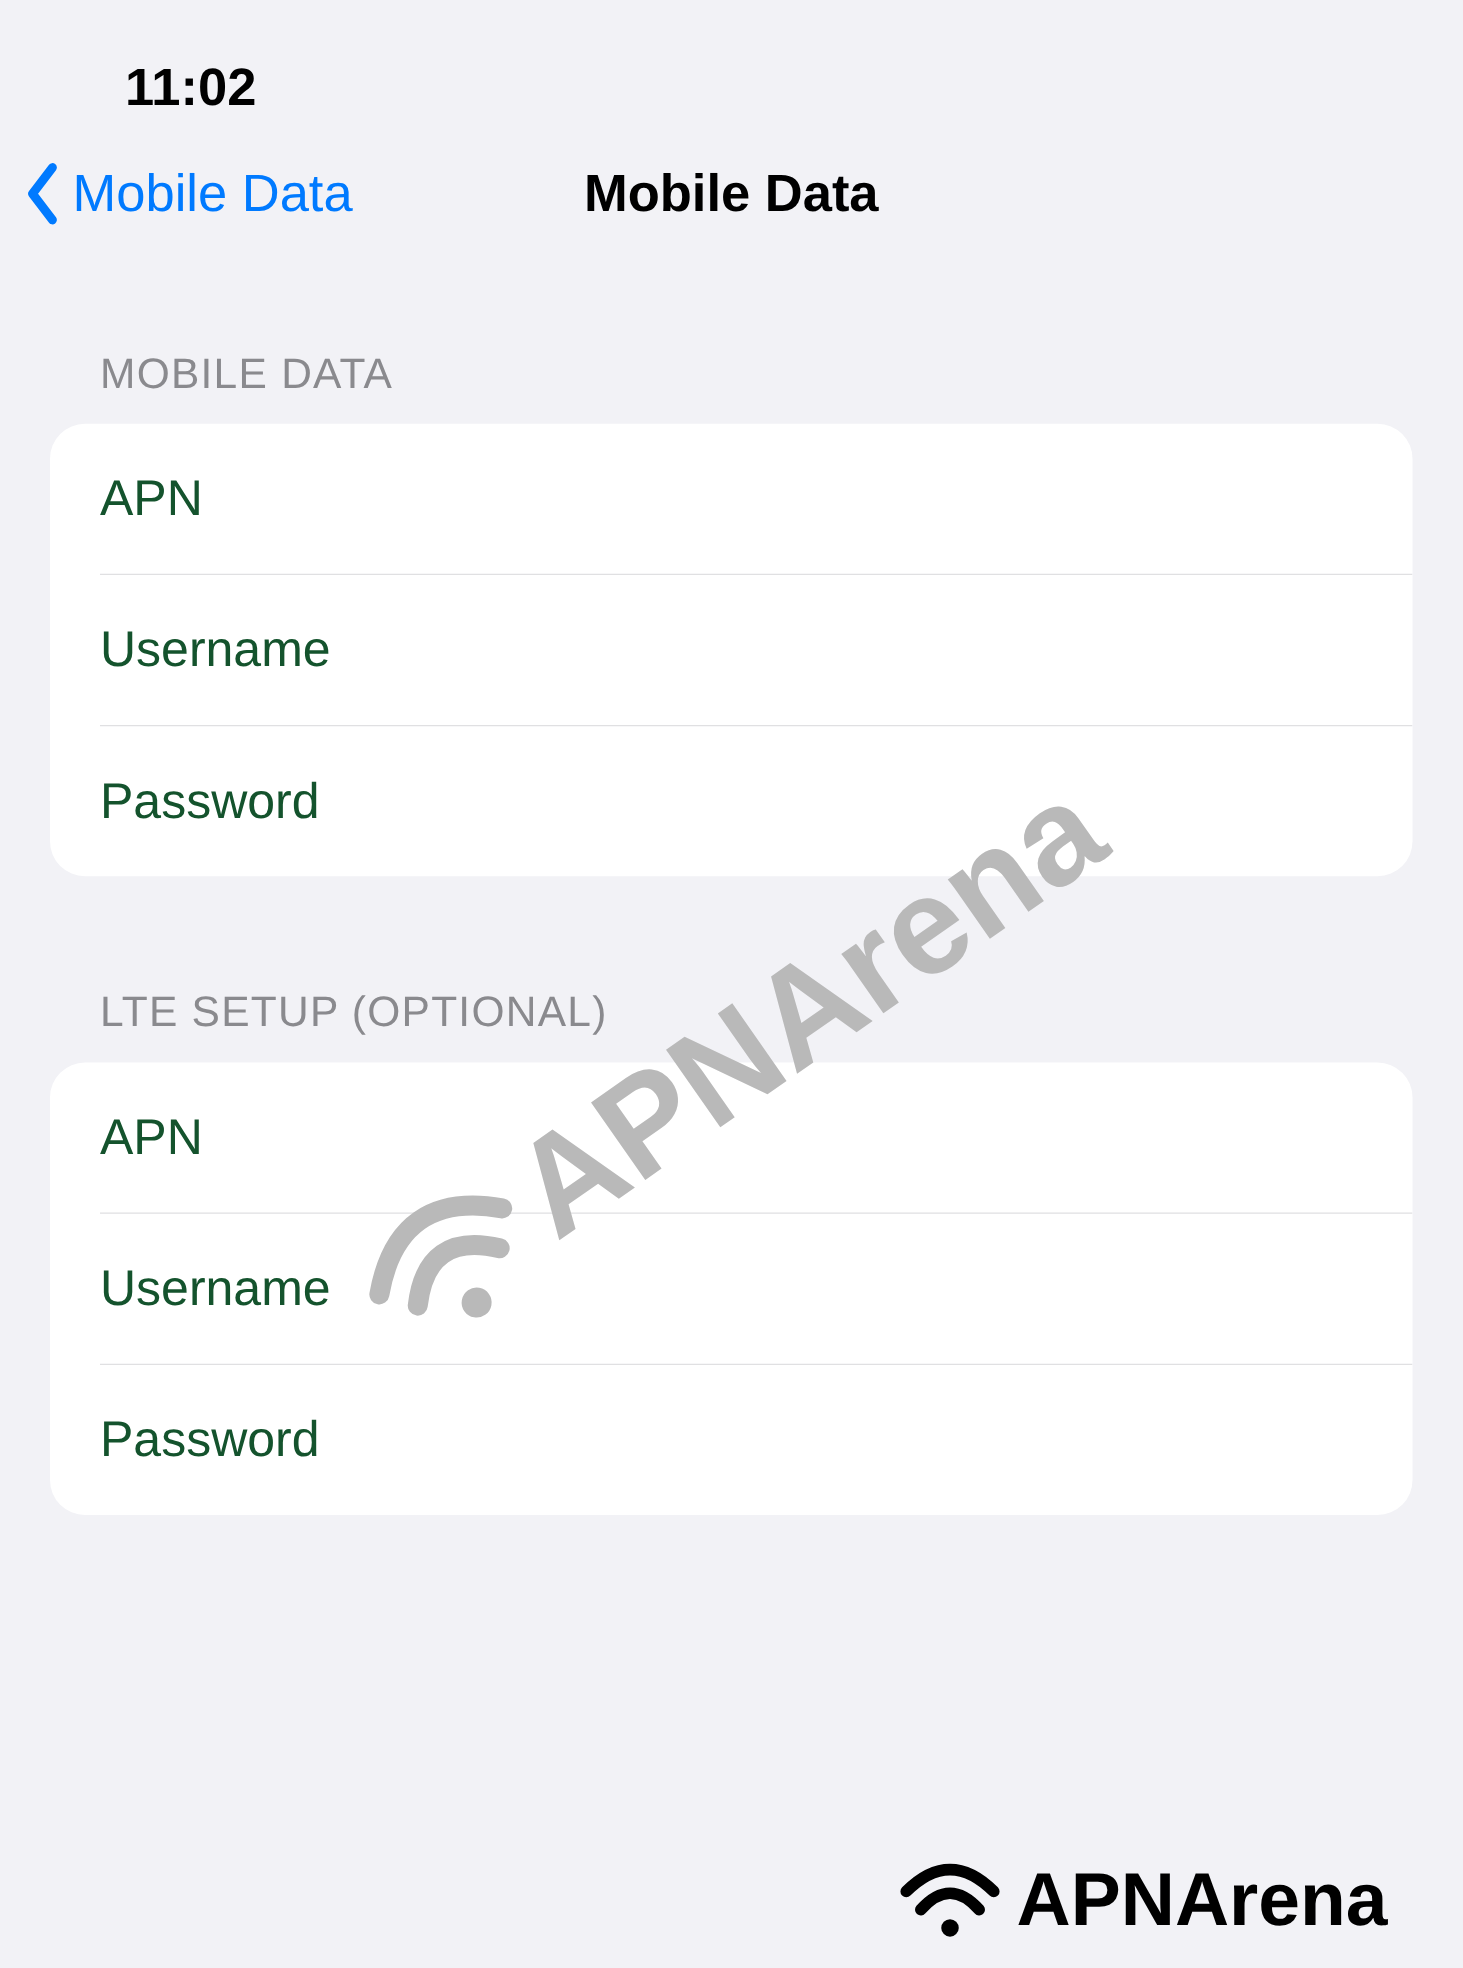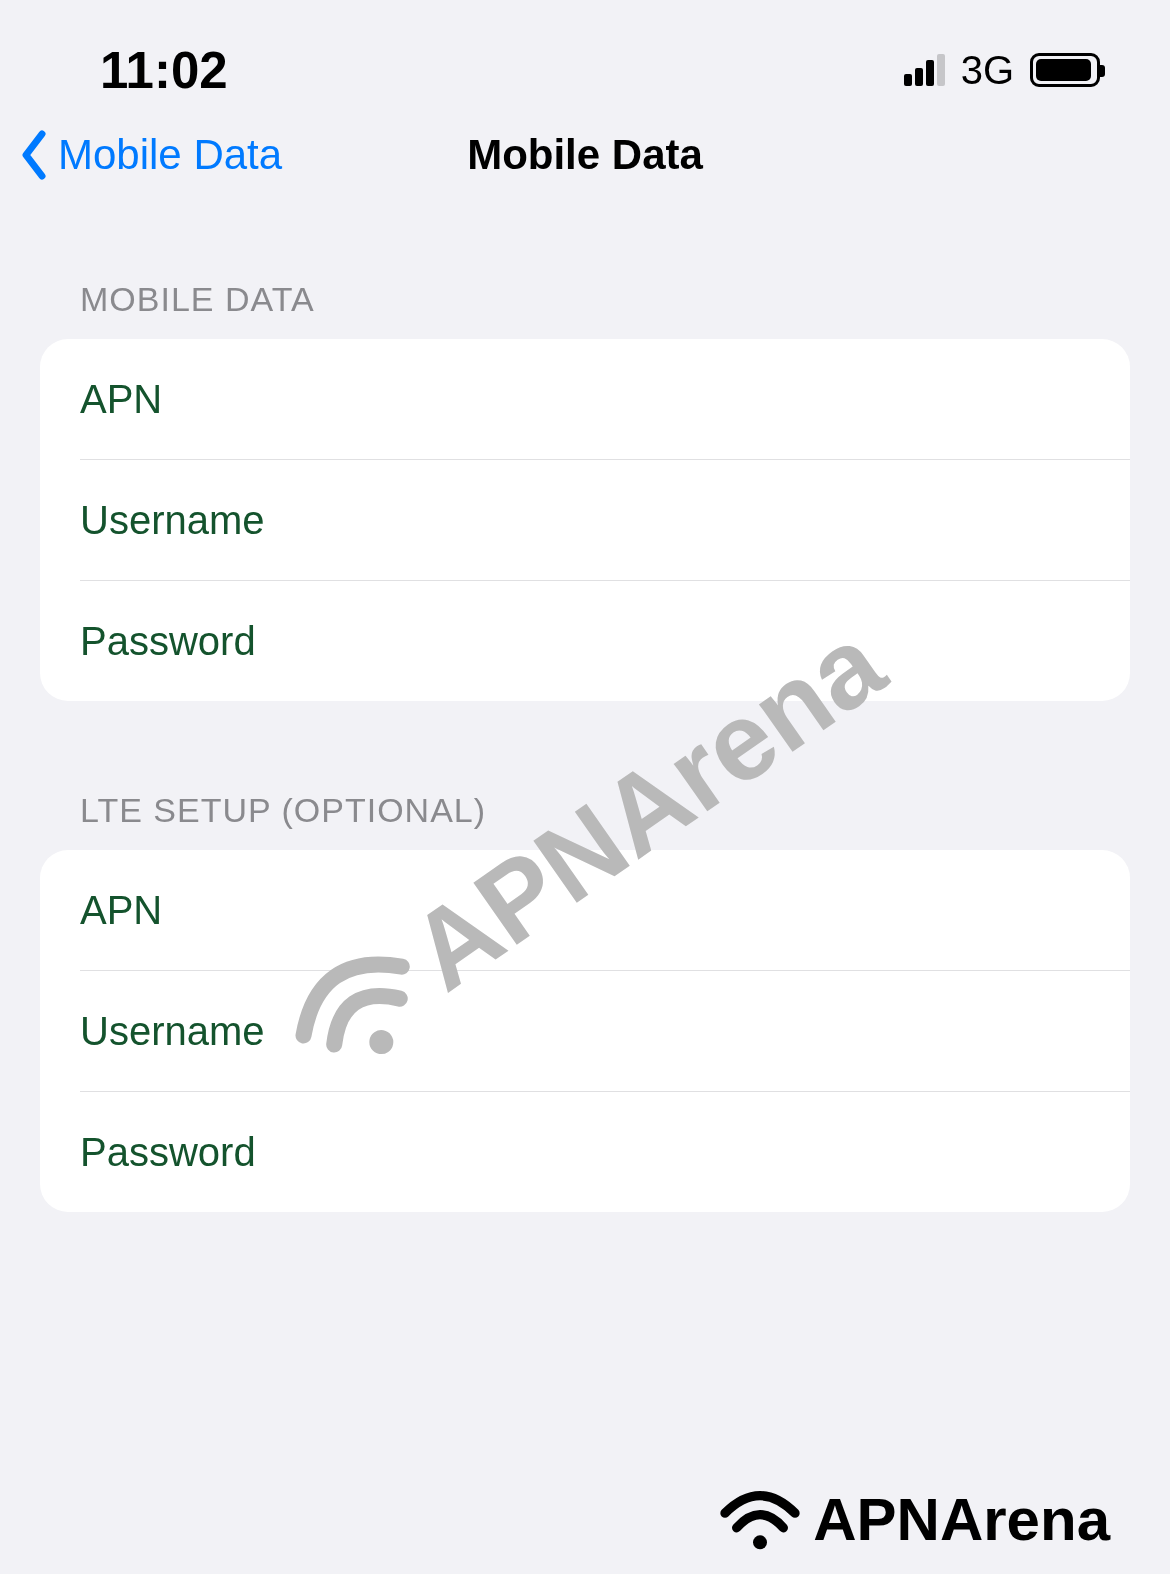--- a/index.html
+++ b/index.html
@@ -17,21 +17,21 @@
       overflow: hidden;
     }
     .status-bar {
       display: flex;
       justify-content: space-between;
       align-items: center;
       padding: 40px 70px 0 100px;
       height: 100px;
     }
     .status-time {
-      font-size: 51px;
+      font-size: 42px;
       font-weight: 600;
       color: #000;
     }
     .status-right {
       display: flex;
       align-items: center;
       gap: 12px;
     }
     .signal-bars {
       display: flex;
@@ -189,32 +189,20 @@
     }
     .wifi-svg {
       display: inline-block;
     }
   </style>
 </head>
 <body>
 
 <div class="status-bar">
   <div class="status-time">11:02</div>
-  <div class="status-right">
-    <div class="signal-bars">
-      <div class="signal-bar b1"></div>
-      <div class="signal-bar b2"></div>
-      <div class="signal-bar b3"></div>
-      <div class="signal-bar b4"></div>
-    </div>
-    <div class="network-label">3G</div>
-    <div class="battery">
-      <div class="battery-fill"></div>
-    </div>
-  </div>
 </div>
 
 <div class="nav-bar">
   <div class="back-button">
     <svg class="chevron-left" viewBox="0 0 30 50">
       <polyline points="22,4 6,25 22,46" fill="none" stroke="#007aff" stroke-width="7" stroke-linecap="round" stroke-linejoin="round"></polyline>
     </svg>
     <span>Mobile Data</span>
   </div>
   <div class="nav-title">Mobile Data</div>

